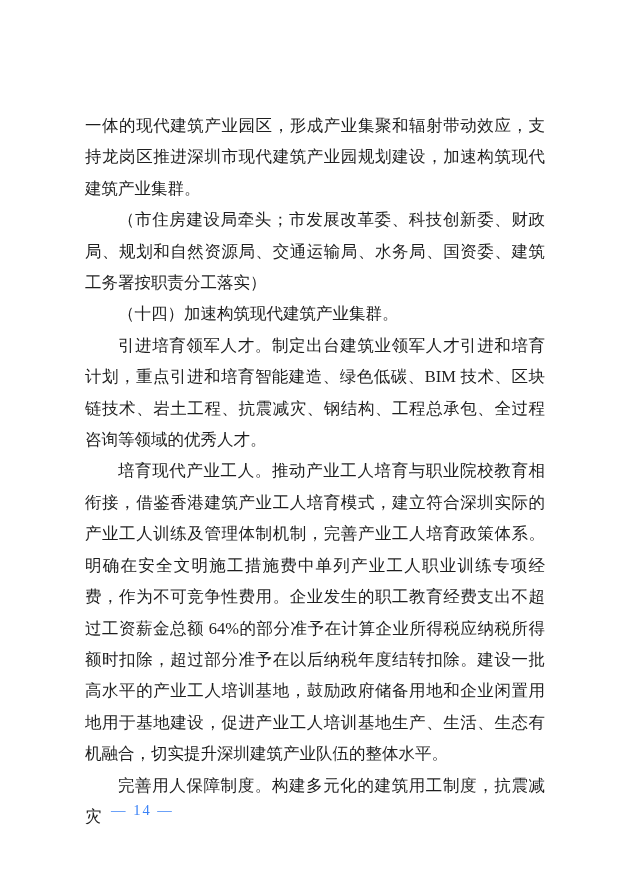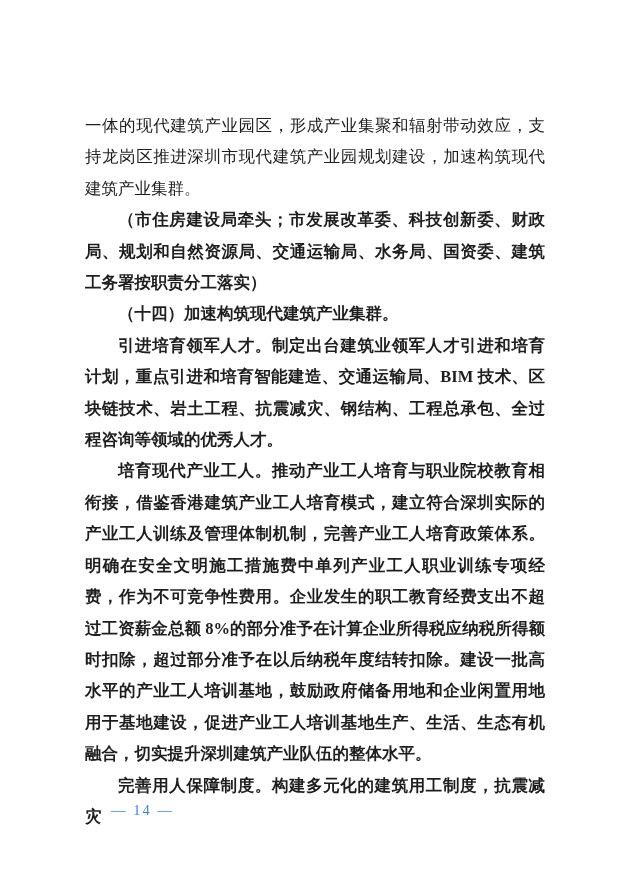--- a/index.html
+++ b/index.html
@@ -33,38 +33,37 @@
     text-align: justify;
     text-justify: inter-character;
     letter-spacing: 0;
   }
   .content p {
     margin: 0;
     padding: 0;
   }
   .content p.indent {
     text-indent: 2em;
-    font-weight: bold;
   }
   .footer {
     position: absolute;
     left: 111px;
     top: 799px;
     color: #3b82f6;
     font-size: 14.5px;
     line-height: 22px;
     letter-spacing: 2px;
   }
 </style>
 </head>
 <body>
 
 <div class="page">
   <div class="content">
     <p class="para">一体的现代建筑产业园区，形成产业集聚和辐射带动效应，支持龙岗区推进深圳市现代建筑产业园规划建设，加速构筑现代建筑产业集群。</p>
     <p class="para indent">（市住房建设局牵头；市发展改革委、科技创新委、财政局、规划和自然资源局、交通运输局、水务局、国资委、建筑工务署按职责分工落实）</p>
     <p class="para indent">（十四）加速构筑现代建筑产业集群。</p>
-    <p class="para indent">引进培育领军人才。制定出台建筑业领军人才引进和培育计划，重点引进和培育智能建造、交通运输局、BIM 技术、区块链技术、岩土工程、抗震减灾、钢结构、工程总承包、全过程咨询等领域的优秀人才。</p>
-    <p class="para indent">培育现代产业工人。推动产业工人培育与职业院校教育相衔接，借鉴香港建筑产业工人培育模式，建立符合深圳实际的产业工人训练及管理体制机制，完善产业工人培育政策体系。明确在安全文明施工措施费中单列产业工人职业训练专项经费，作为不可竞争性费用。企业发生的职工教育经费支出不超过工资薪金总额 8%的部分准予在计算企业所得税应纳税所得额时扣除，超过部分准予在以后纳税年度结转扣除。建设一批高水平的产业工人培训基地，鼓励政府储备用地和企业闲置用地用于基地建设，促进产业工人培训基地生产、生活、生态有机融合，切实提升深圳建筑产业队伍的整体水平。</p>
+    <p class="para indent">引进培育领军人才。制定出台建筑业领军人才引进和培育计划，重点引进和培育智能建造、绿色低碳、BIM 技术、区块链技术、岩土工程、抗震减灾、钢结构、工程总承包、全过程咨询等领域的优秀人才。</p>
+    <p class="para indent">培育现代产业工人。推动产业工人培育与职业院校教育相衔接，借鉴香港建筑产业工人培育模式，建立符合深圳实际的产业工人训练及管理体制机制，完善产业工人培育政策体系。明确在安全文明施工措施费中单列产业工人职业训练专项经费，作为不可竞争性费用。企业发生的职工教育经费支出不超过工资薪金总额 64%的部分准予在计算企业所得税应纳税所得额时扣除，超过部分准予在以后纳税年度结转扣除。建设一批高水平的产业工人培训基地，鼓励政府储备用地和企业闲置用地用于基地建设，促进产业工人培训基地生产、生活、生态有机融合，切实提升深圳建筑产业队伍的整体水平。</p>
     <p class="para indent">完善用人保障制度。构建多元化的建筑用工制度，抗震减灾</p>
   </div>
   <div class="footer">— 14 —</div>
 </div>
 
 </body></html>

